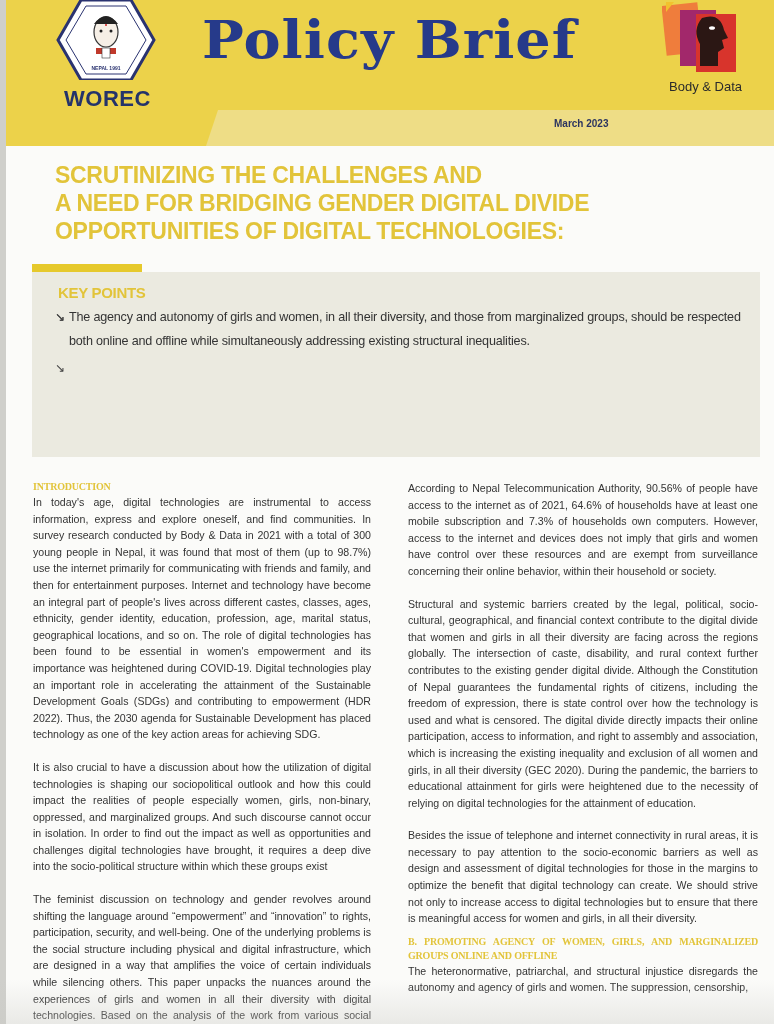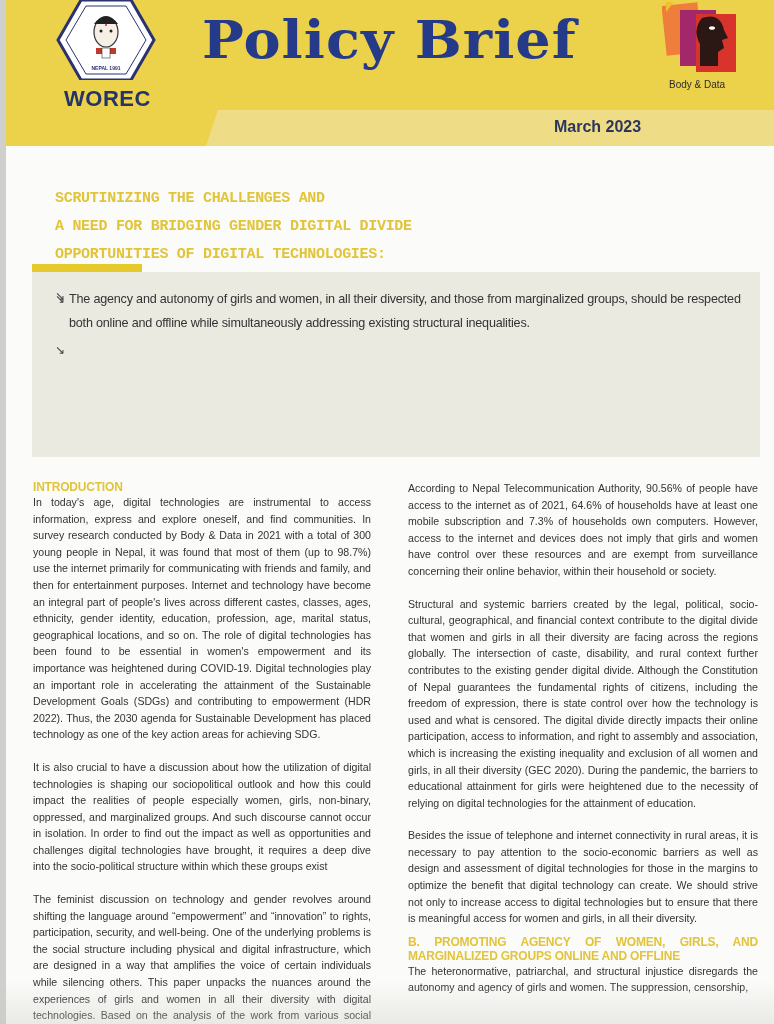--- a/index.html
+++ b/index.html
@@ -34,33 +34,32 @@
   }
   .title {
     position: absolute; left: 196px; top: 8px;
     font-family: "DejaVu Serif", serif; font-weight: bold;
     font-size: 53px; color: #263a8a; letter-spacing: 1px;
     transform: scaleX(1.05); transform-origin: left;
   }
   .bd-logo { position: absolute; left: 656px; top: 0; width: 82px; height: 75px; }
   .bd-label {
     position: absolute; left: 663px; top: 79px;
-    font-size: 10px; color: #2b2b2b;
+    font-size: 13px; color: #2b2b2b;
   }
   .date {
     position: absolute; left: 548px; top: 118px;
-    font-size: 16px; font-weight: bold; color: #2c3560;
+    font-size: 10px; font-weight: bold; color: #2c3560;
   }
   
   .main-title {
     position: absolute; left: 55px; top: 161px; width: 620px;
-    font-family: Liberation Mono, monospace; font-weight: bold;
-    font-size: 15px; line-height: 28px; color: #e2c43a;
+    font-family: Liberation Sans, sans-serif; font-weight: bold;
+    font-size: 23px; line-height: 28px; color: #e2c43a;
     letter-spacing: -0.3px;
-    margin-top: 24px;
   }
   
   .kp-bar {
     position: absolute; left: 32px; top: 264px; width: 110px; height: 8px;
     background: #e6c92c;
   }
   .kp-box {
     position: absolute; left: 32px; top: 272px; width: 728px; height: 185px;
     background: #ebeae0;
     padding: 12px 14px 0 26px;
@@ -79,22 +78,22 @@
   }
   
   .col {
     position: absolute; top: 480px; width: 338px;
     font-size: 10.6px; line-height: 16.6px; color: #333;
     text-align: justify;
   }
   .col.left { left: 33px; }
   .col.right { left: 408px; width: 350px; }
   .sec-head {
-    font-weight: bold; font-size: 12px; line-height: 14px;
-    color: #e2c43a; text-transform: uppercase; letter-spacing: -0.2px;
+    font-weight: bold; font-size: 10px; line-height: 14px;
+    color: #e2c43a; text-transform: uppercase; letter-spacing: -0.2px; font-family: Liberation Serif, serif;
   }
   .para { margin-bottom: 16px; }
   .bottom-shade {
     position: absolute; left: 0; top: 980px; width: 774px; height: 44px;
     background: linear-gradient(to bottom, rgba(220,220,215,0), rgba(200,200,195,0.35));
     pointer-events: none;
   }
 </style>
 </head>
 <body>
@@ -134,20 +133,21 @@
 </header>
 
 <h1 class="main-title">
   <div>SCRUTINIZING THE CHALLENGES AND</div>
   <div>A NEED FOR BRIDGING GENDER DIGITAL DIVIDE</div>
   <div>OPPORTUNITIES OF DIGITAL TECHNOLOGIES:</div>
 </h1>
 
 <div class="kp-bar"></div>
 <section class="kp-box">
+  <div class="kp-title">KEY POINTS</div>
   <div class="kp-item">
     <span class="arrow">↘</span>
   </div>
   <div class="kp-item">
     <span class="arrow">↘</span>
     <span>The agency and autonomy of girls and women, in all their diversity, and those from marginalized groups, should be respected both online and offline while simultaneously addressing existing structural inequalities.</span>
   </div>
   <div class="kp-item">
     <span class="arrow">↘</span>
   </div>

